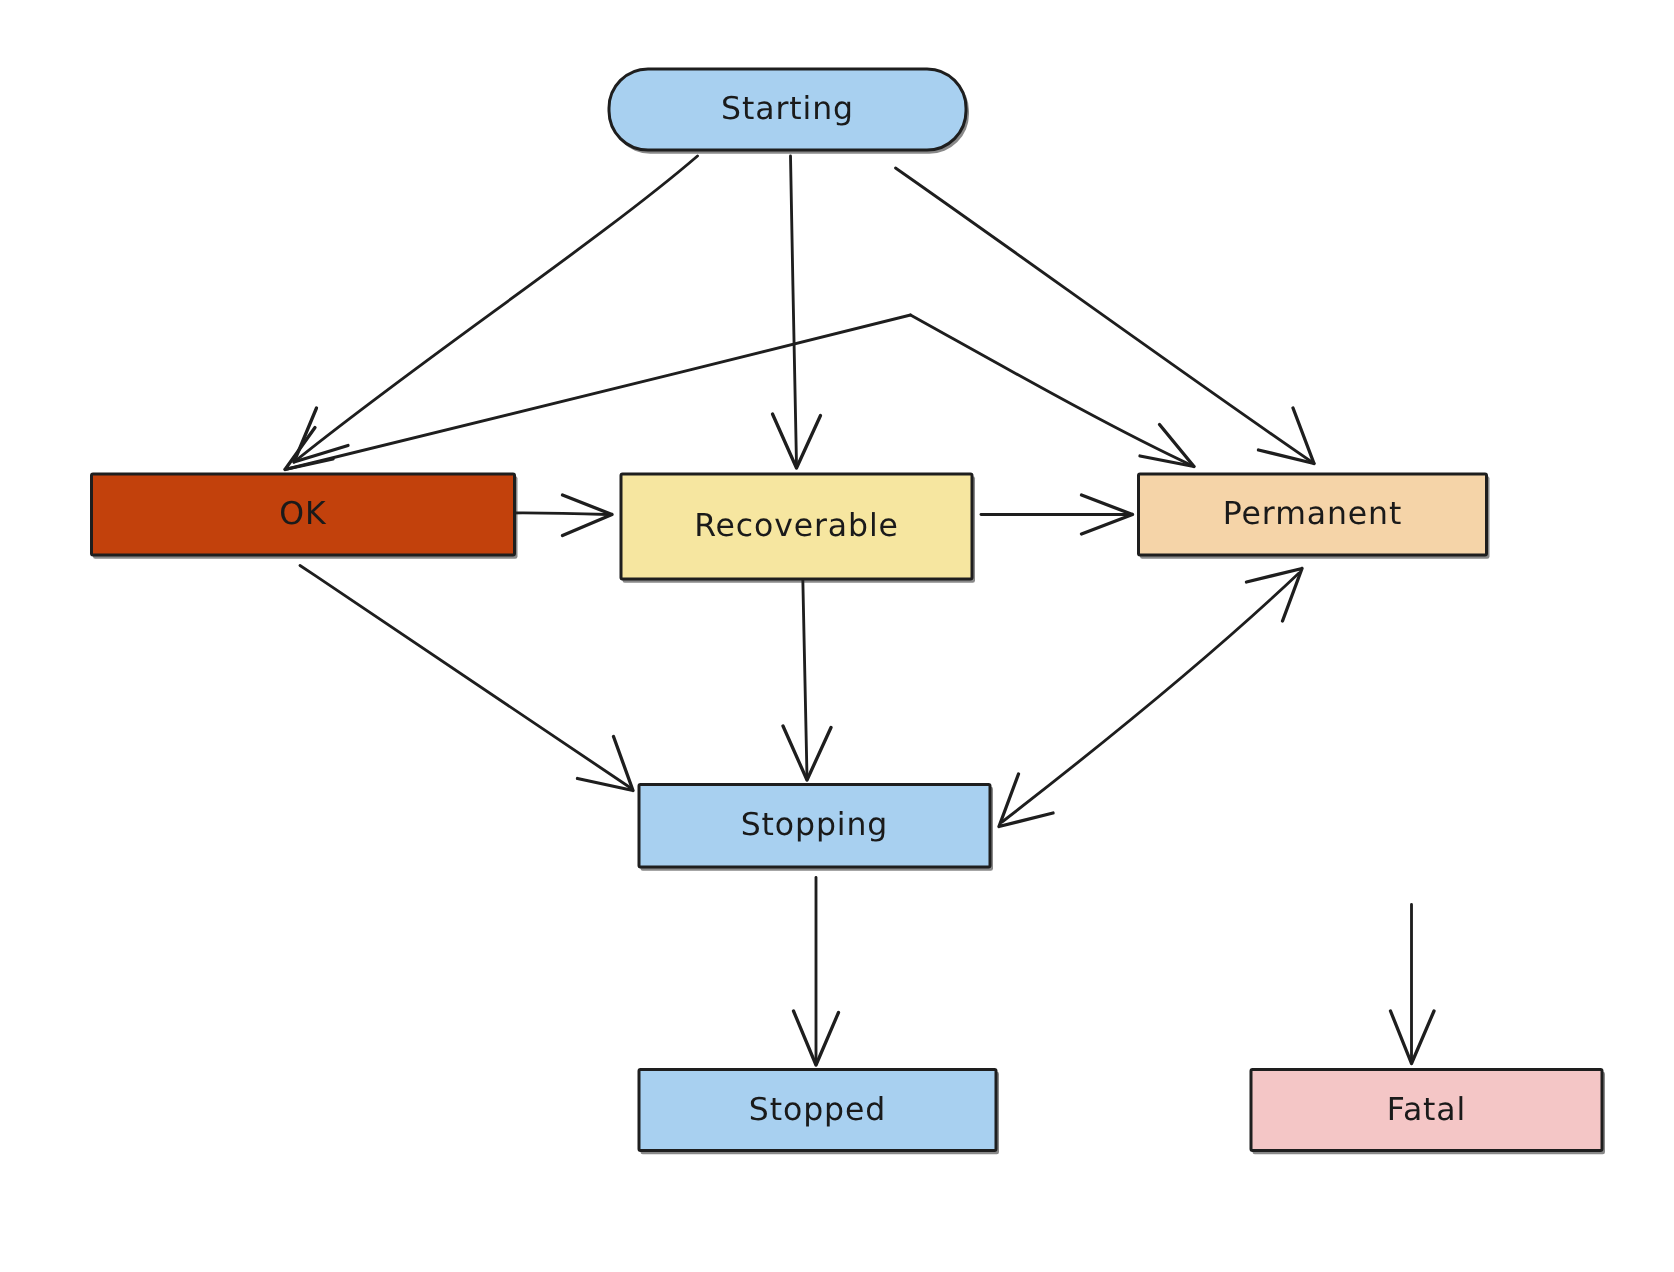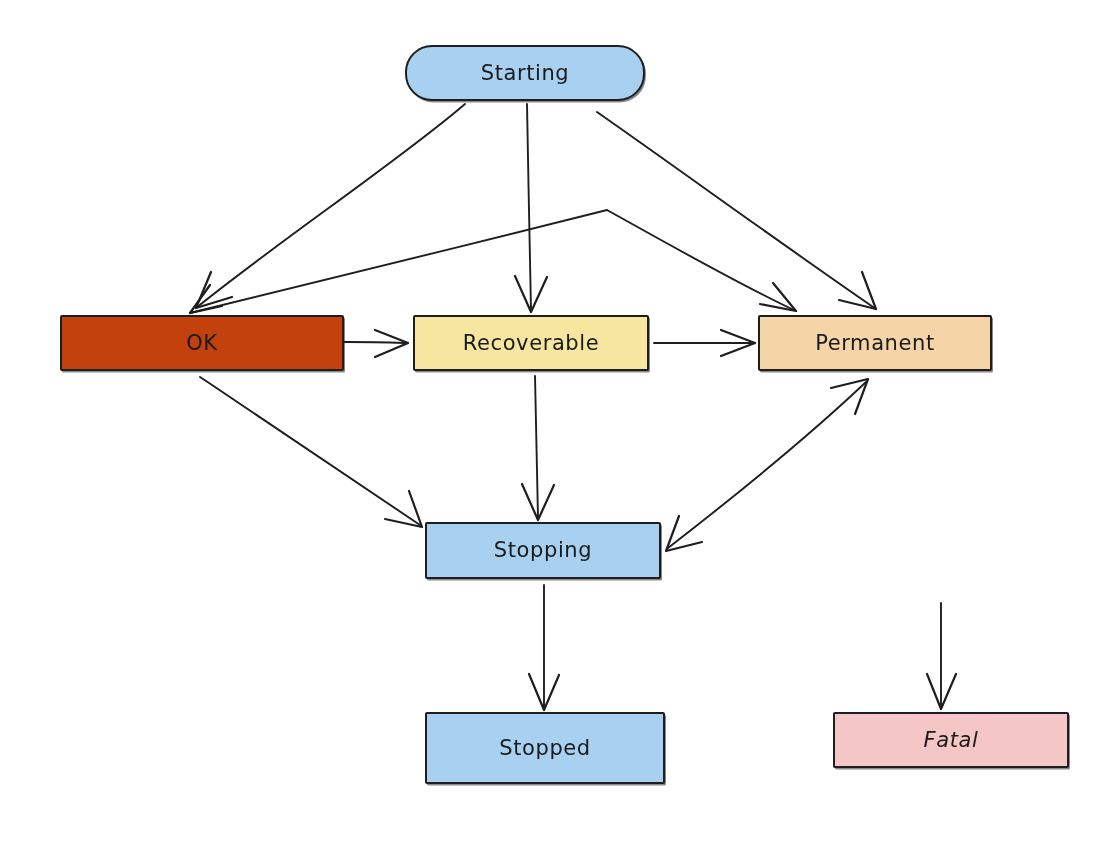--- a/index.html
+++ b/index.html
@@ -139,34 +139,34 @@
   </svg>
 
   <div class="node" style="left: 405px; top: 45px; width: 240px; height: 56px; background: rgb(168, 208, 240); border-color: rgb(30, 30, 30); border-style: solid; border-radius: 27px;">
     <span class="node-label">Starting</span>
   </div>
 
   <div class="node" style="left: 60px; top: 315px; width: 284px; height: 56px; background: #c2410c; border-color: rgb(30, 30, 30); border-style: solid;">
     <span class="node-label">OK</span>
   </div>
 
-  <div class="node" style="left: 413px; top: 315px; width: 236px; height: 56px; background: rgb(246, 230, 160); border-color: rgb(30, 30, 30); border-style: solid;">
+  <div class="node" style="left: 413px; top: 315px; width: 236px; height: 72px; background: rgb(246, 230, 160); border-color: rgb(30, 30, 30); border-style: solid;">
     <span class="node-label">Recoverable</span>
   </div>
 
   <div class="node" style="left: 758px; top: 315px; width: 234px; height: 56px; background: rgb(245, 212, 168); border-color: rgb(30, 30, 30); border-style: solid;">
     <span class="node-label">Permanent</span>
   </div>
 
   <div class="node" style="left: 425px; top: 522px; width: 236px; height: 57px; background: rgb(168, 208, 240); border-color: rgb(30, 30, 30); border-style: solid;">
     <span class="node-label">Stopping</span>
   </div>
 
-  <div class="node" style="left: 425px; top: 712px; width: 240px; height: 72px; background: rgb(168, 208, 240); border-color: rgb(30, 30, 30); border-style: solid;">
+  <div class="node" style="left: 425px; top: 712px; width: 240px; height: 56px; background: rgb(168, 208, 240); border-color: rgb(30, 30, 30); border-style: solid;">
     <span class="node-label">Stopped</span>
   </div>
 
 
-  <div class="node" style="left: 833px; top: 712px; width: 236px; height: 56px; background: rgb(244, 198, 198); border-color: rgb(30, 30, 30); border-style: solid; font-style: italic;">
+  <div class="node" style="left: 833px; top: 712px; width: 236px; height: 56px; background: rgb(244, 198, 198); border-color: rgb(30, 30, 30); border-style: solid;">
     <span class="node-label">Fatal</span>
   </div>
 
 </div>
 
 </body></html>

